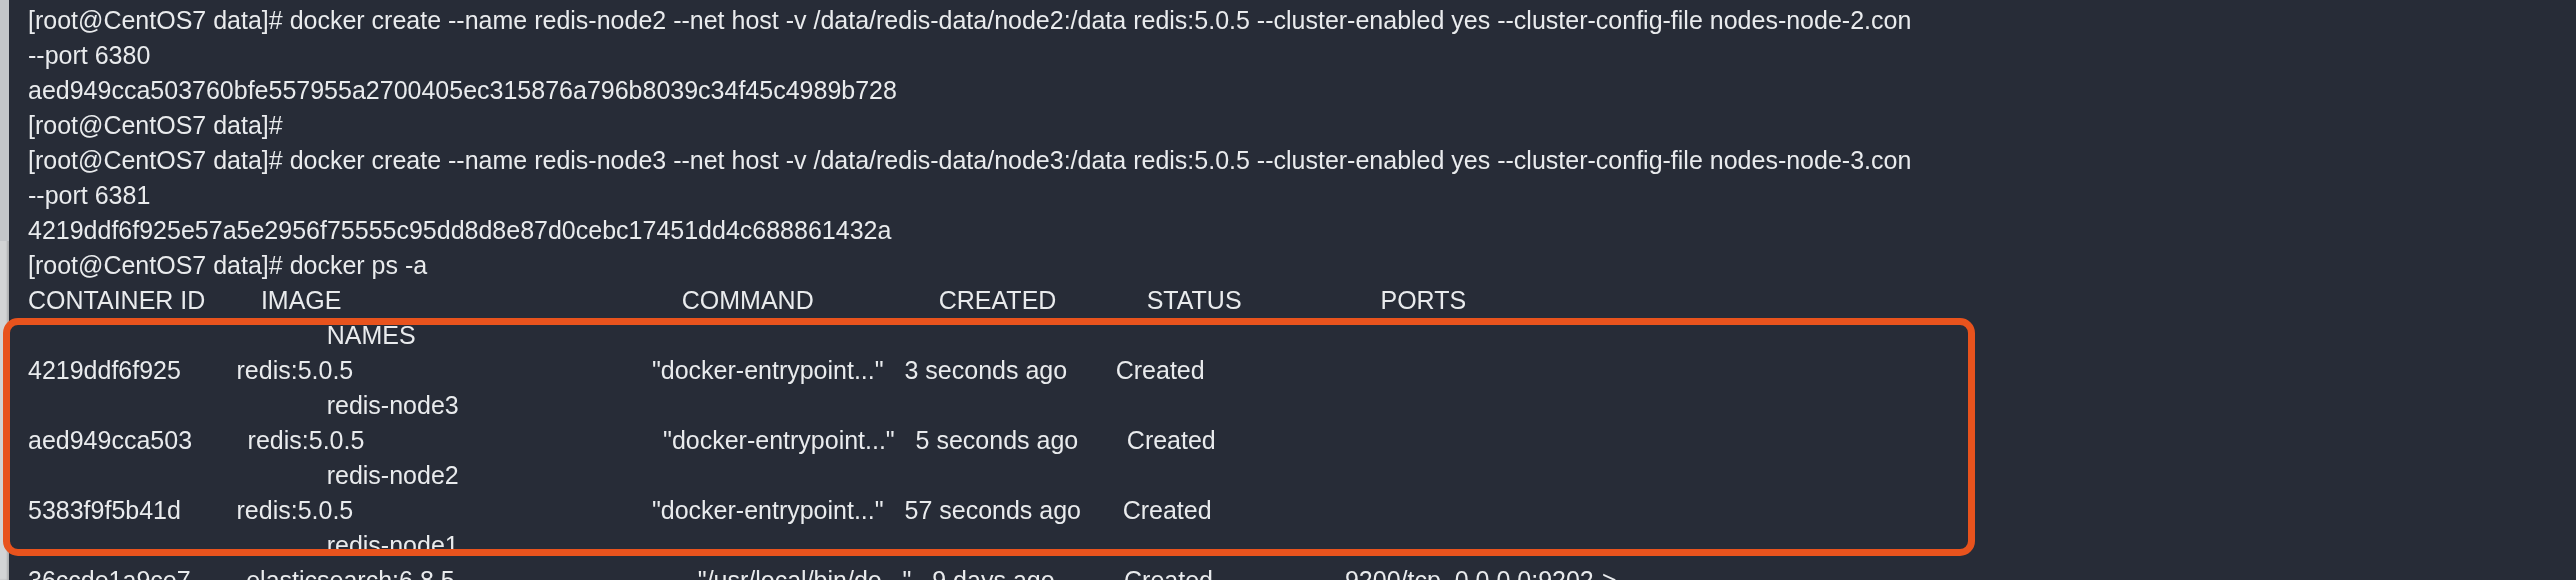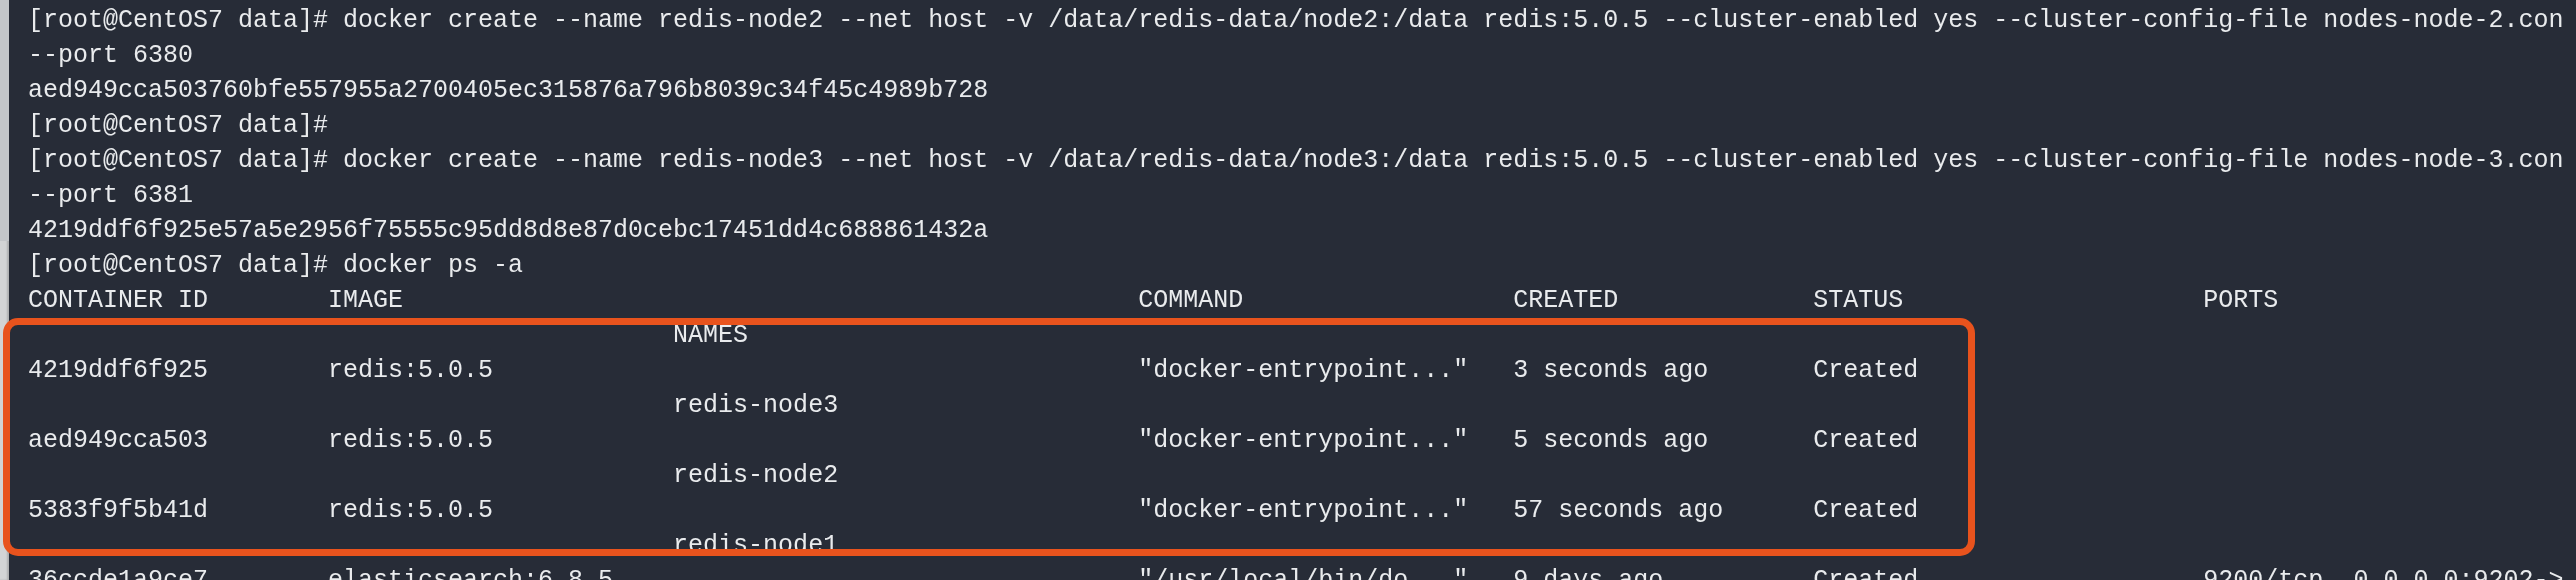--- a/index.html
+++ b/index.html
@@ -1,21 +1,21 @@
 <!DOCTYPE html>
 <html style="font-size:15px"><head>
 <meta charset="utf-8">
 <style>
   html,body{margin:0;padding:0;background:#272c37;}
   .terminal{
     position:relative;
     width:2576px;height:580px;
     background:#272c37;
     overflow:hidden;
-    font-family:Liberation Mono, monospace;
+    font-family:Liberation Sans, sans-serif;
   }
   .gutter{
     position:absolute;left:0;top:0;width:9.4px;height:580px;
     background:#d2d4d5;
     box-shadow:inset -1.9px 0 1.9px rgba(0,0,0,0.18);
   }
   .gutter-thumb{
     position:absolute;left:0;top:0;width:9.4px;height:241px;
     background:#c3c6c9;
   }

